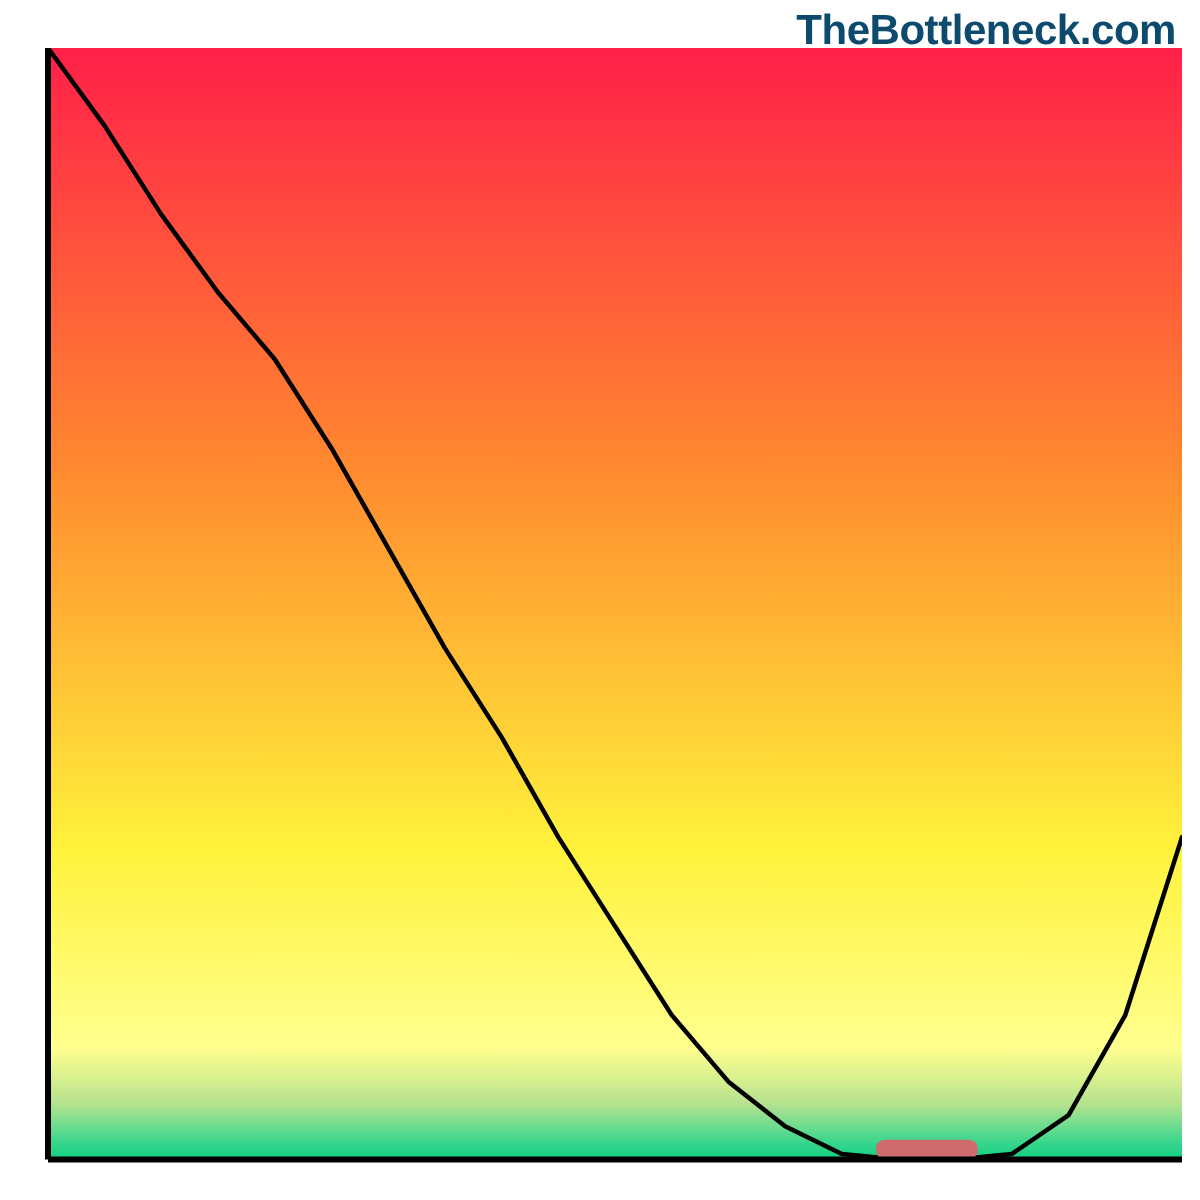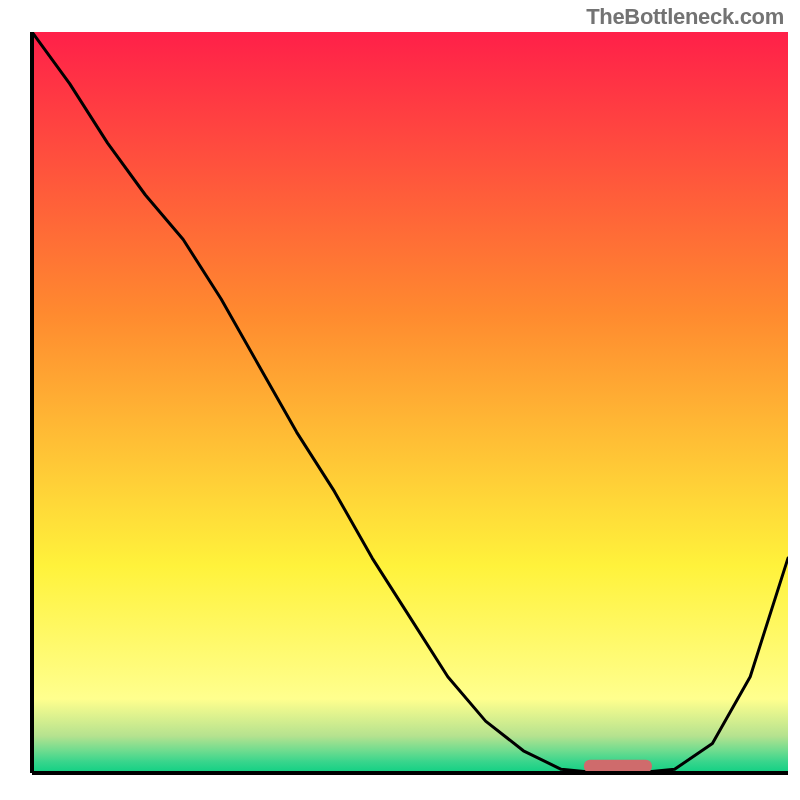--- a/index.html
+++ b/index.html
@@ -13,22 +13,22 @@
   }
   .wrap {
     position: relative;
     width: 800px;
     height: 800px;
   }
   .watermark {
     position: absolute;
     top: 4px;
     right: 16px;
-    color: #737373;
-    font-size: 22px;
+    color: #0c4a6e;
+    font-size: 28px;
     font-weight: 600;
     letter-spacing: -0.3px;
     z-index: 3;
   }
   svg.chart {
     position: absolute;
     left: 0;
     top: 0;
     width: 800px;
     height: 800px;

